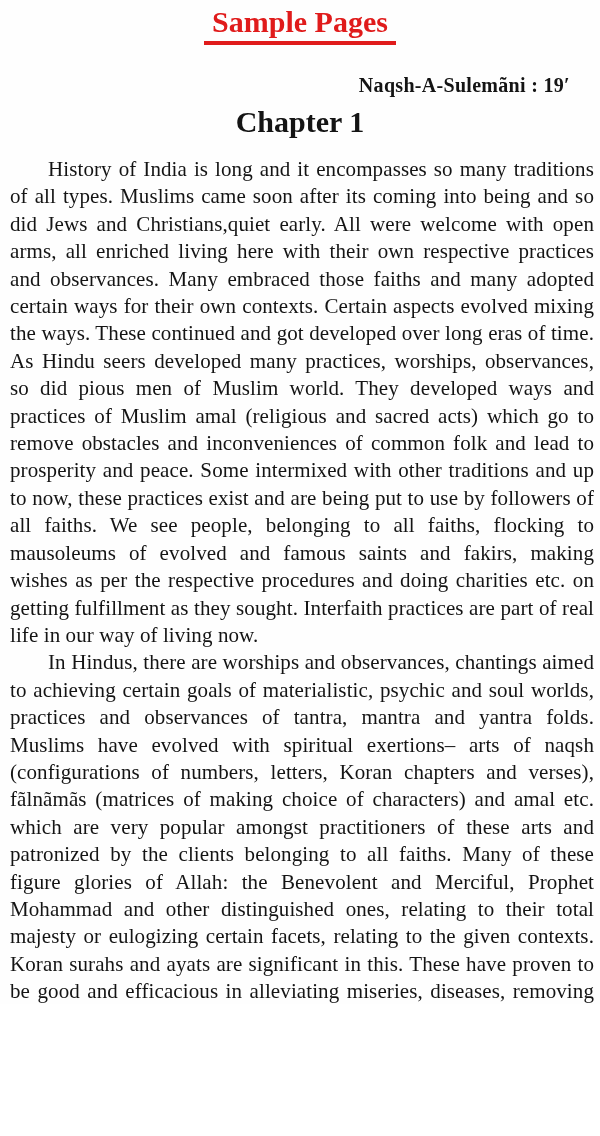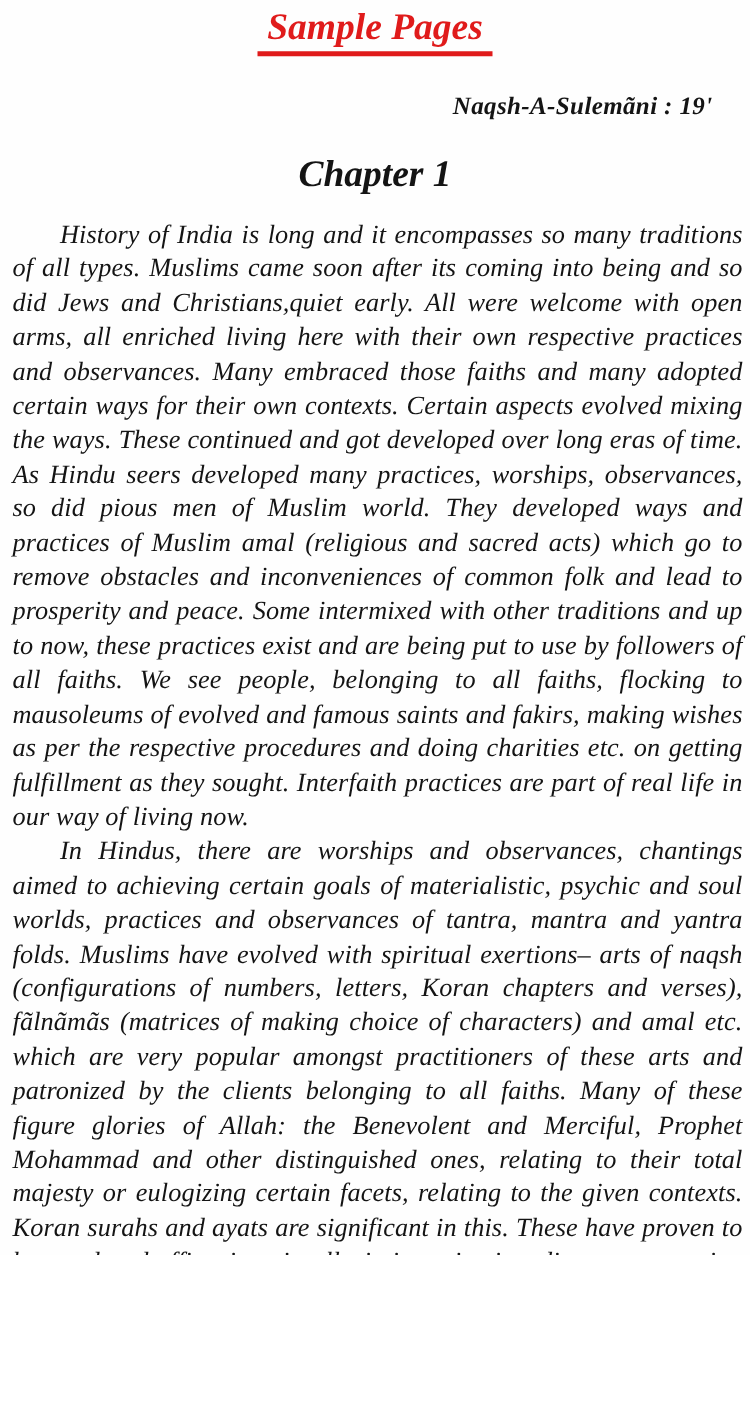--- a/index.html
+++ b/index.html
@@ -10,21 +10,20 @@
   .page {
     position: relative;
     width: 600px;
     height: 1004px;
     margin: 0 auto;
     background: #fefefe;
     color: #141414;
     font-family: "Liberation Serif", "DejaVu Serif", serif;
     overflow: hidden;
     box-sizing: border-box;
-    font-style: italic;
   }
   .banner-wrap {
     text-align: center;
     padding-top: 5px;
   }
   .banner {
     display: inline-block;
     font-family: "Liberation Serif", "DejaVu Serif", serif;
     font-size: 30px;
     font-weight: bold;
@@ -36,21 +35,21 @@
   .running-header {
     margin-top: 28px;
     text-align: right;
     padding-right: 30px;
     font-size: 20px;
     font-weight: bold;
     line-height: 24px;
     letter-spacing: 0.3px;
   }
   .chapter {
-    margin-top: 24px;
+    margin-top: 6px;
     text-align: center;
     font-weight: bold;
   }
   .chapter-number {
     font-size: 30px;
     line-height: 37px;
   }
   .chapter-title {
     font-size: 30px;
     line-height: 37px;

